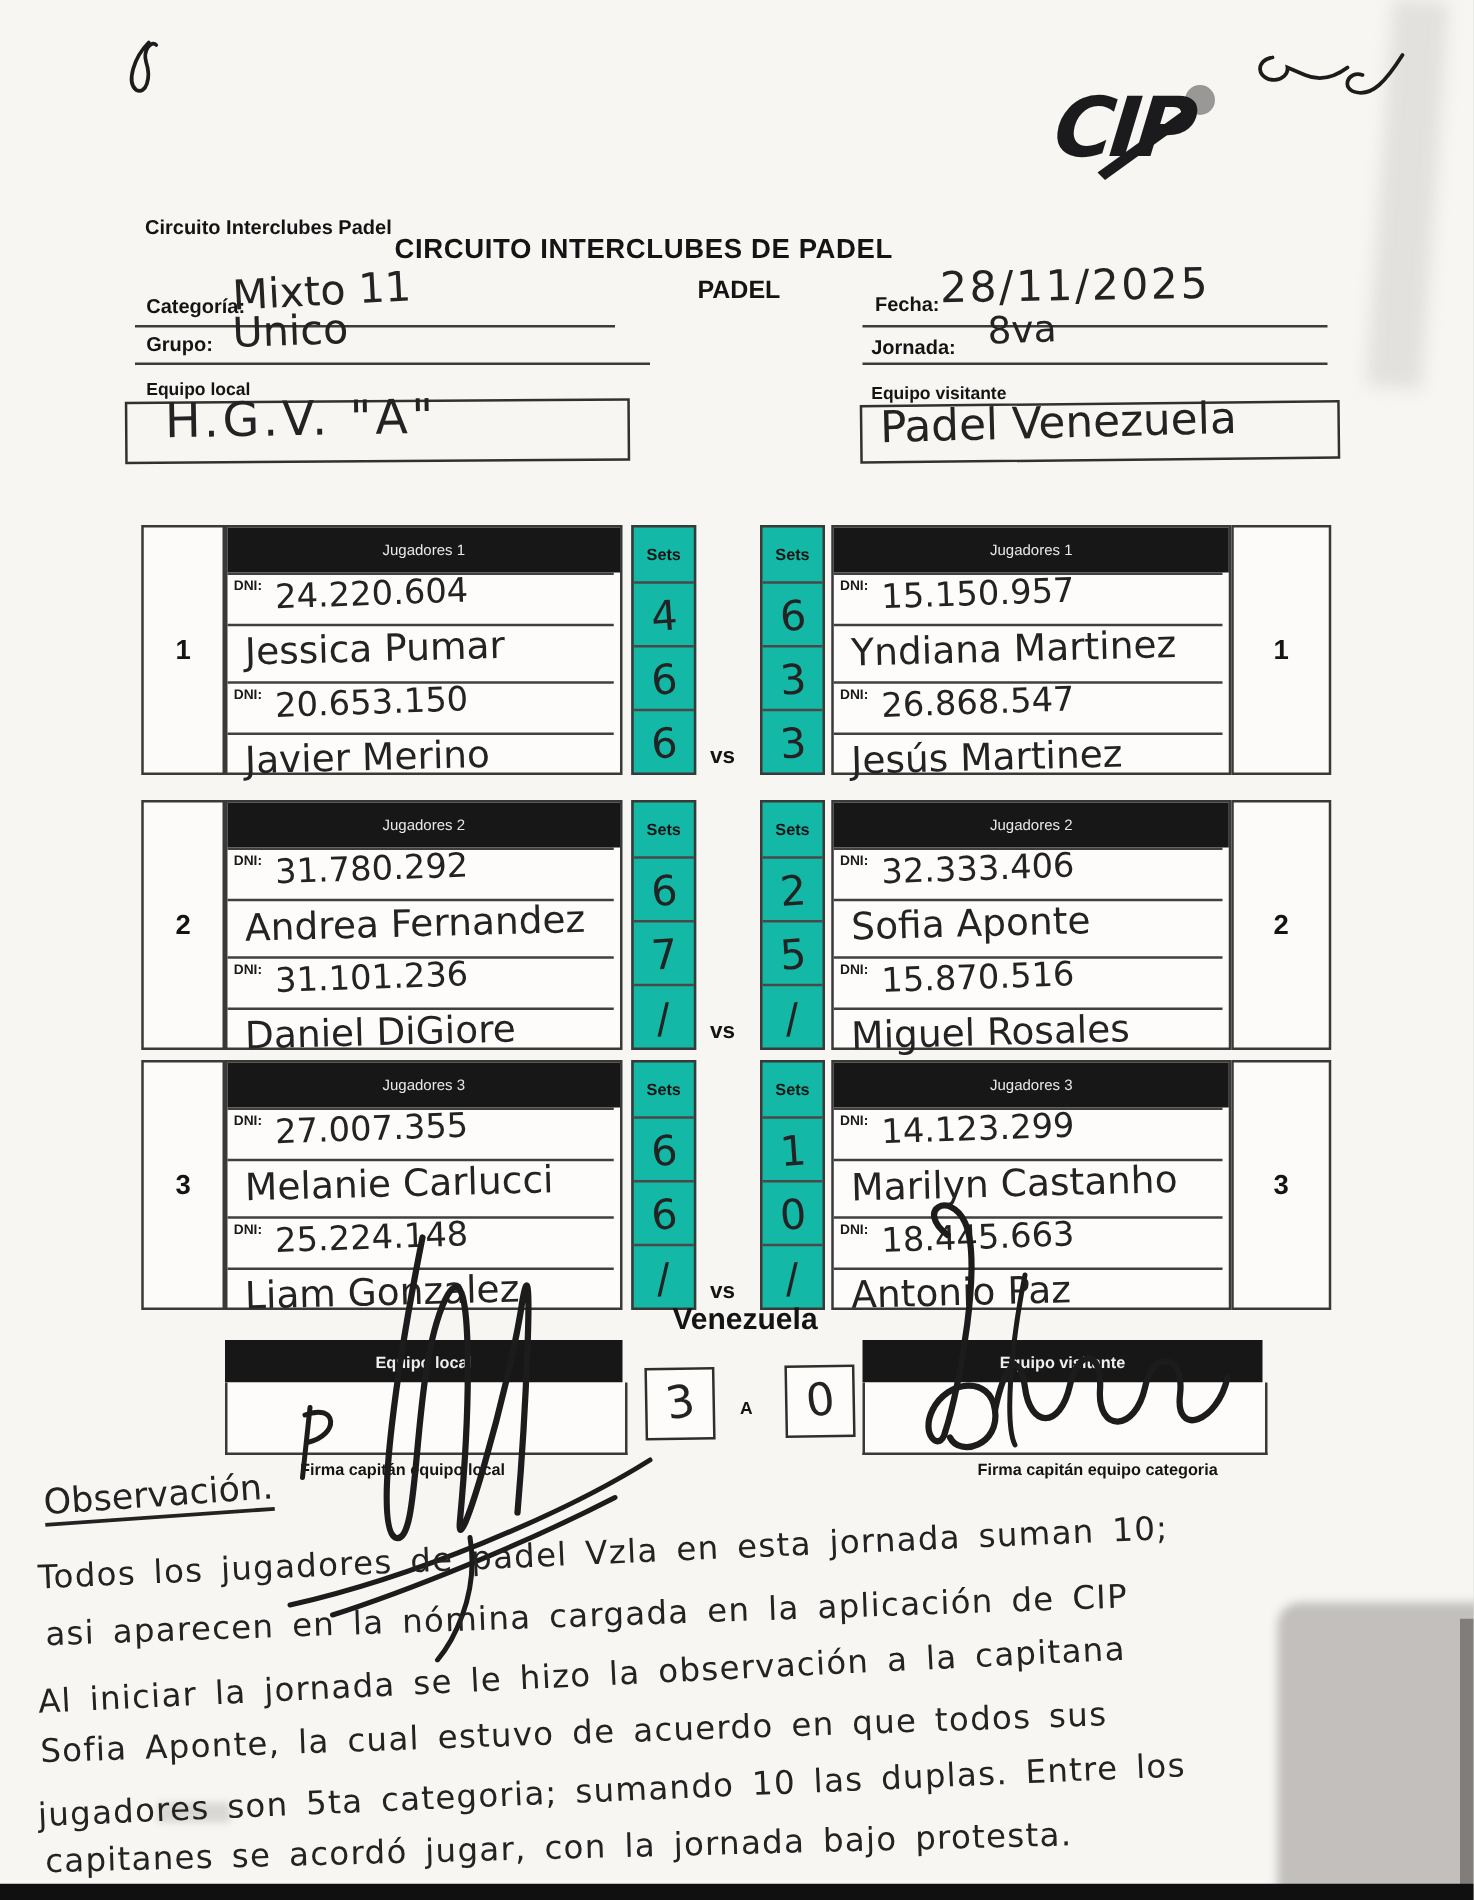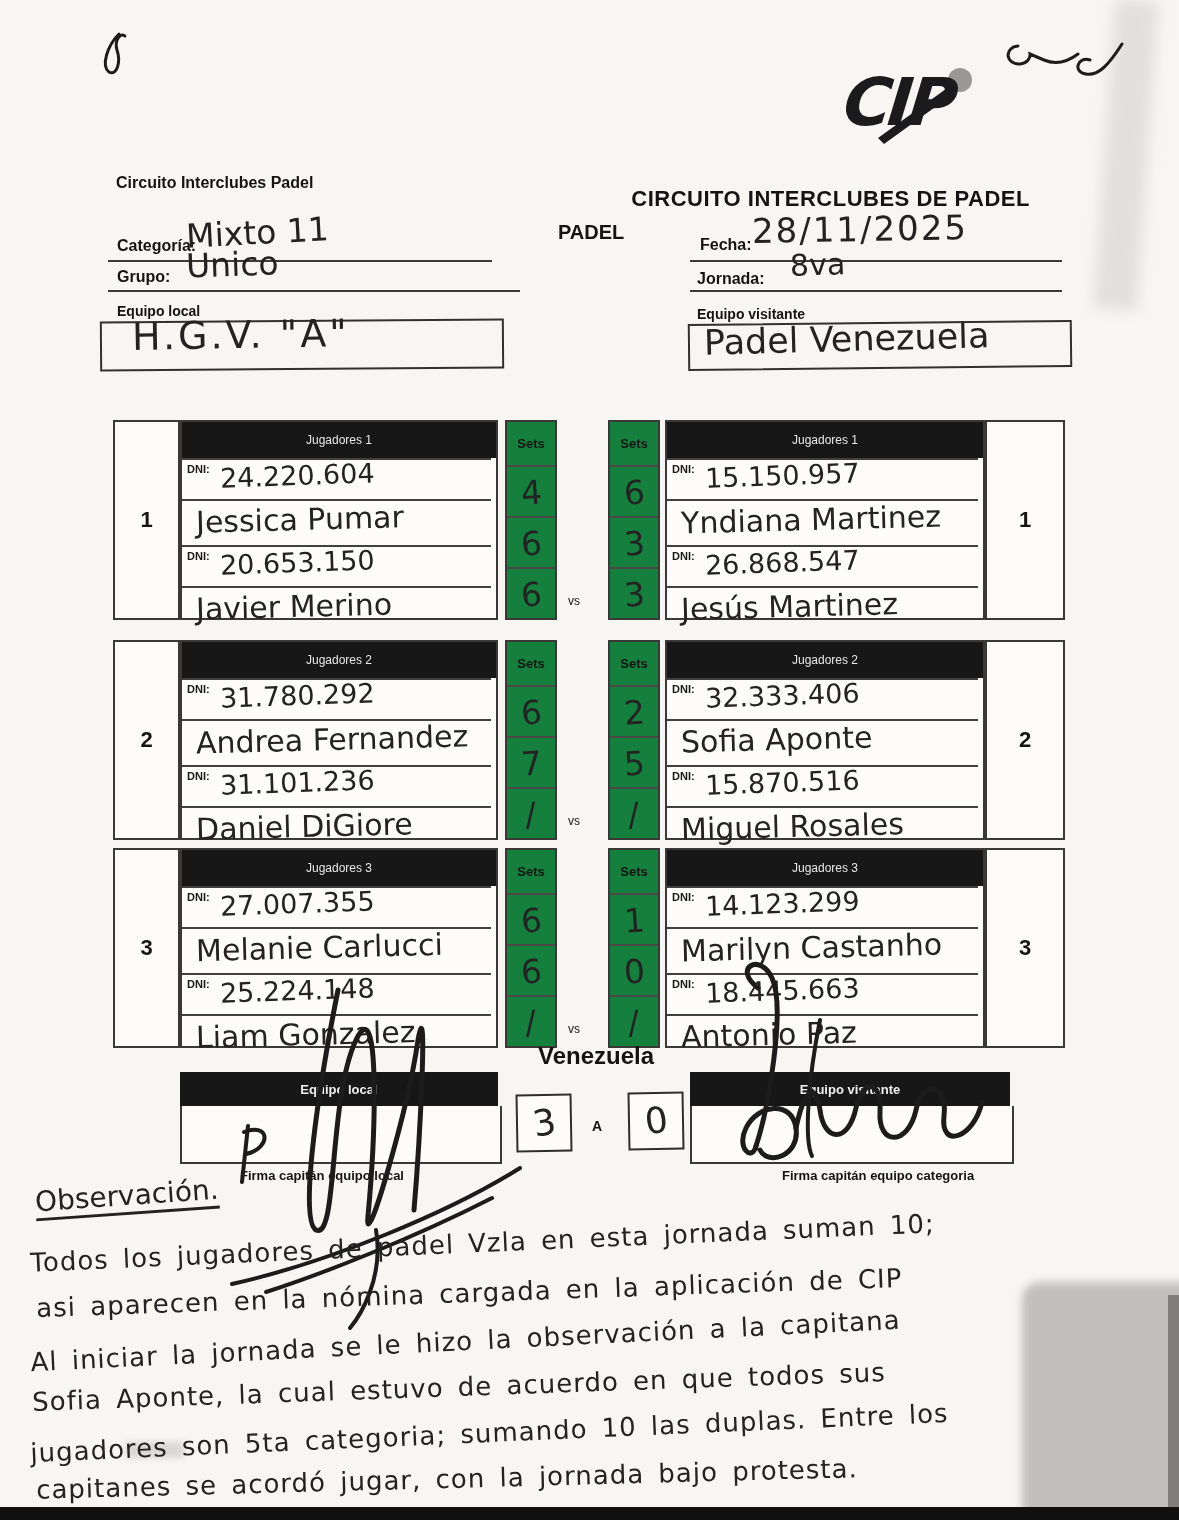--- a/index.html
+++ b/index.html
@@ -9,21 +9,21 @@
     font-family:"Liberation Sans", sans-serif; color:#141414;
   }
   
   .streak-top{position:absolute;left:1104px;top:0;width:44px;height:310px;background:#c9c7c4;opacity:.45;filter:blur(7px);transform:rotate(4deg);}
   .shadow-br{position:absolute;left:1022px;top:1282px;width:170px;height:250px;background:#9e9c99;opacity:.6;filter:blur(4px);border-radius:18px 0 0 4px;}
   .strip-r{position:absolute;left:1168px;top:1295px;width:11px;height:225px;background:#6f6d6a;opacity:.8;}
   .bar-bottom{position:absolute;left:0;top:1507px;width:1179px;height:13px;background:#101010;}
   .smudge-bl{position:absolute;left:126px;top:1442px;width:58px;height:16px;background:#c6c4c1;opacity:.6;filter:blur(3px);}
   
   .brand{position:absolute;left:116px;top:138px;font-size:16px;font-weight:bold;margin-top:36px;}
-  .title{position:absolute;left:0;top:186px;width:1030px;text-align:right;font-size:22px;font-weight:bold;letter-spacing:.5px;}
+  .title{position:absolute;left:0;top:186px;width:1030px;text-align:center;font-size:22px;font-weight:bold;letter-spacing:.5px;}
   .acta{position:absolute;left:558px;top:221px;font-size:20px;font-weight:bold;}
   .flabel{position:absolute;font-size:16px;font-weight:bold;}
   .fline{position:absolute;border-bottom:2px solid #3c3b3a;}
   .secl{position:absolute;font-size:14px;font-weight:bold;}
   .teambox{position:absolute;border:2px solid #33312f;background:transparent;}
   
   .hw{position:absolute;font-family:"DejaVu Sans", sans-serif;color:#232323;white-space:nowrap;line-height:1;}
   
   .cip{position:absolute;left:838px;top:58px;width:150px;height:100px;}
   .cip .txt{position:absolute;left:6px;top:6px;font-family:"DejaVu Sans",sans-serif;font-weight:900;font-style:italic;font-size:66px;letter-spacing:-4px;color:#1b1b1d;transform:skewX(-6deg);}
@@ -38,28 +38,28 @@
   .ptable.pv{left:552px;width:316px;}
   .thead{position:absolute;left:0;right:0;top:0;height:36px;background:#171717;color:#e8e8e8;font-size:12px;display:flex;align-items:center;justify-content:center;}
   .row{position:absolute;left:0;right:5px;border-top:2px solid #404040;}
   .r1{top:36px;height:41px;}
   .r2{top:77px;height:46px;}
   .r3{top:123px;height:41px;}
   .r4{top:164px;height:32px;}
   .dni-label{position:absolute;left:5px;top:3px;font-size:11px;font-weight:bold;font-family:"Liberation Sans",sans-serif;color:#1a1a1a;}
   .dniv{left:38px;top:2px;font-size:27px;transform:rotate(-2deg);}
   .namev{left:14px;top:4px;font-size:30px;transform:rotate(-1.5deg);}
-  .setscol{position:absolute;top:0;width:48px;height:196px;border:2px solid #3a3938;background:#15803d;}
+  .setscol{position:absolute;top:0;width:48px;height:196px;border:2px solid #3a3938;background:#14b8a6;}
   .setscol.sl{left:392px;}
   .setscol.sr{left:495px;}
   .sets-head{position:absolute;left:0;right:0;top:0;height:43px;display:flex;align-items:center;justify-content:center;font-size:13px;font-weight:bold;}
   .scell{position:absolute;left:0;right:0;height:51px;border-top:2px solid #4a4948;display:flex;align-items:center;justify-content:center;}
   .c1{top:43px;} .c2{top:94px;} .c3{top:145px;height:51px;}
   .setv{position:static;font-size:33px;transform:rotate(-4deg);}
-  .vs{position:absolute;left:455px;top:174px;font-size:12px;font-weight:normal;}
+  .vs{position:absolute;left:455px;top:174px;font-size:18px;font-weight:bold;}
   
   .res-title{position:absolute;left:538px;top:1042px;font-size:24px;font-weight:bold;}
   .sig-head{position:absolute;height:34px;background:#171717;color:#eee;font-size:13px;font-weight:bold;display:flex;align-items:center;justify-content:center;}
   .sig-box{position:absolute;height:56px;border:2px solid #3a3938;border-top:none;background:#fdfcfa;}
   .firma{position:absolute;font-size:13px;font-weight:bold;}
   .scorebox{position:absolute;width:52px;height:54px;border:2px solid #2f2e2d;background:#fdfcfa;display:flex;align-items:center;justify-content:center;}
   .score-a{position:absolute;left:592px;top:1118px;font-size:14px;font-weight:bold;}
   
   .obs-head{font-size:28px;border-bottom:3px solid #232323;padding-bottom:2px;transform:rotate(-4deg);}
   .obs-line{font-size:26px;letter-spacing:1px;word-spacing:5px;}

